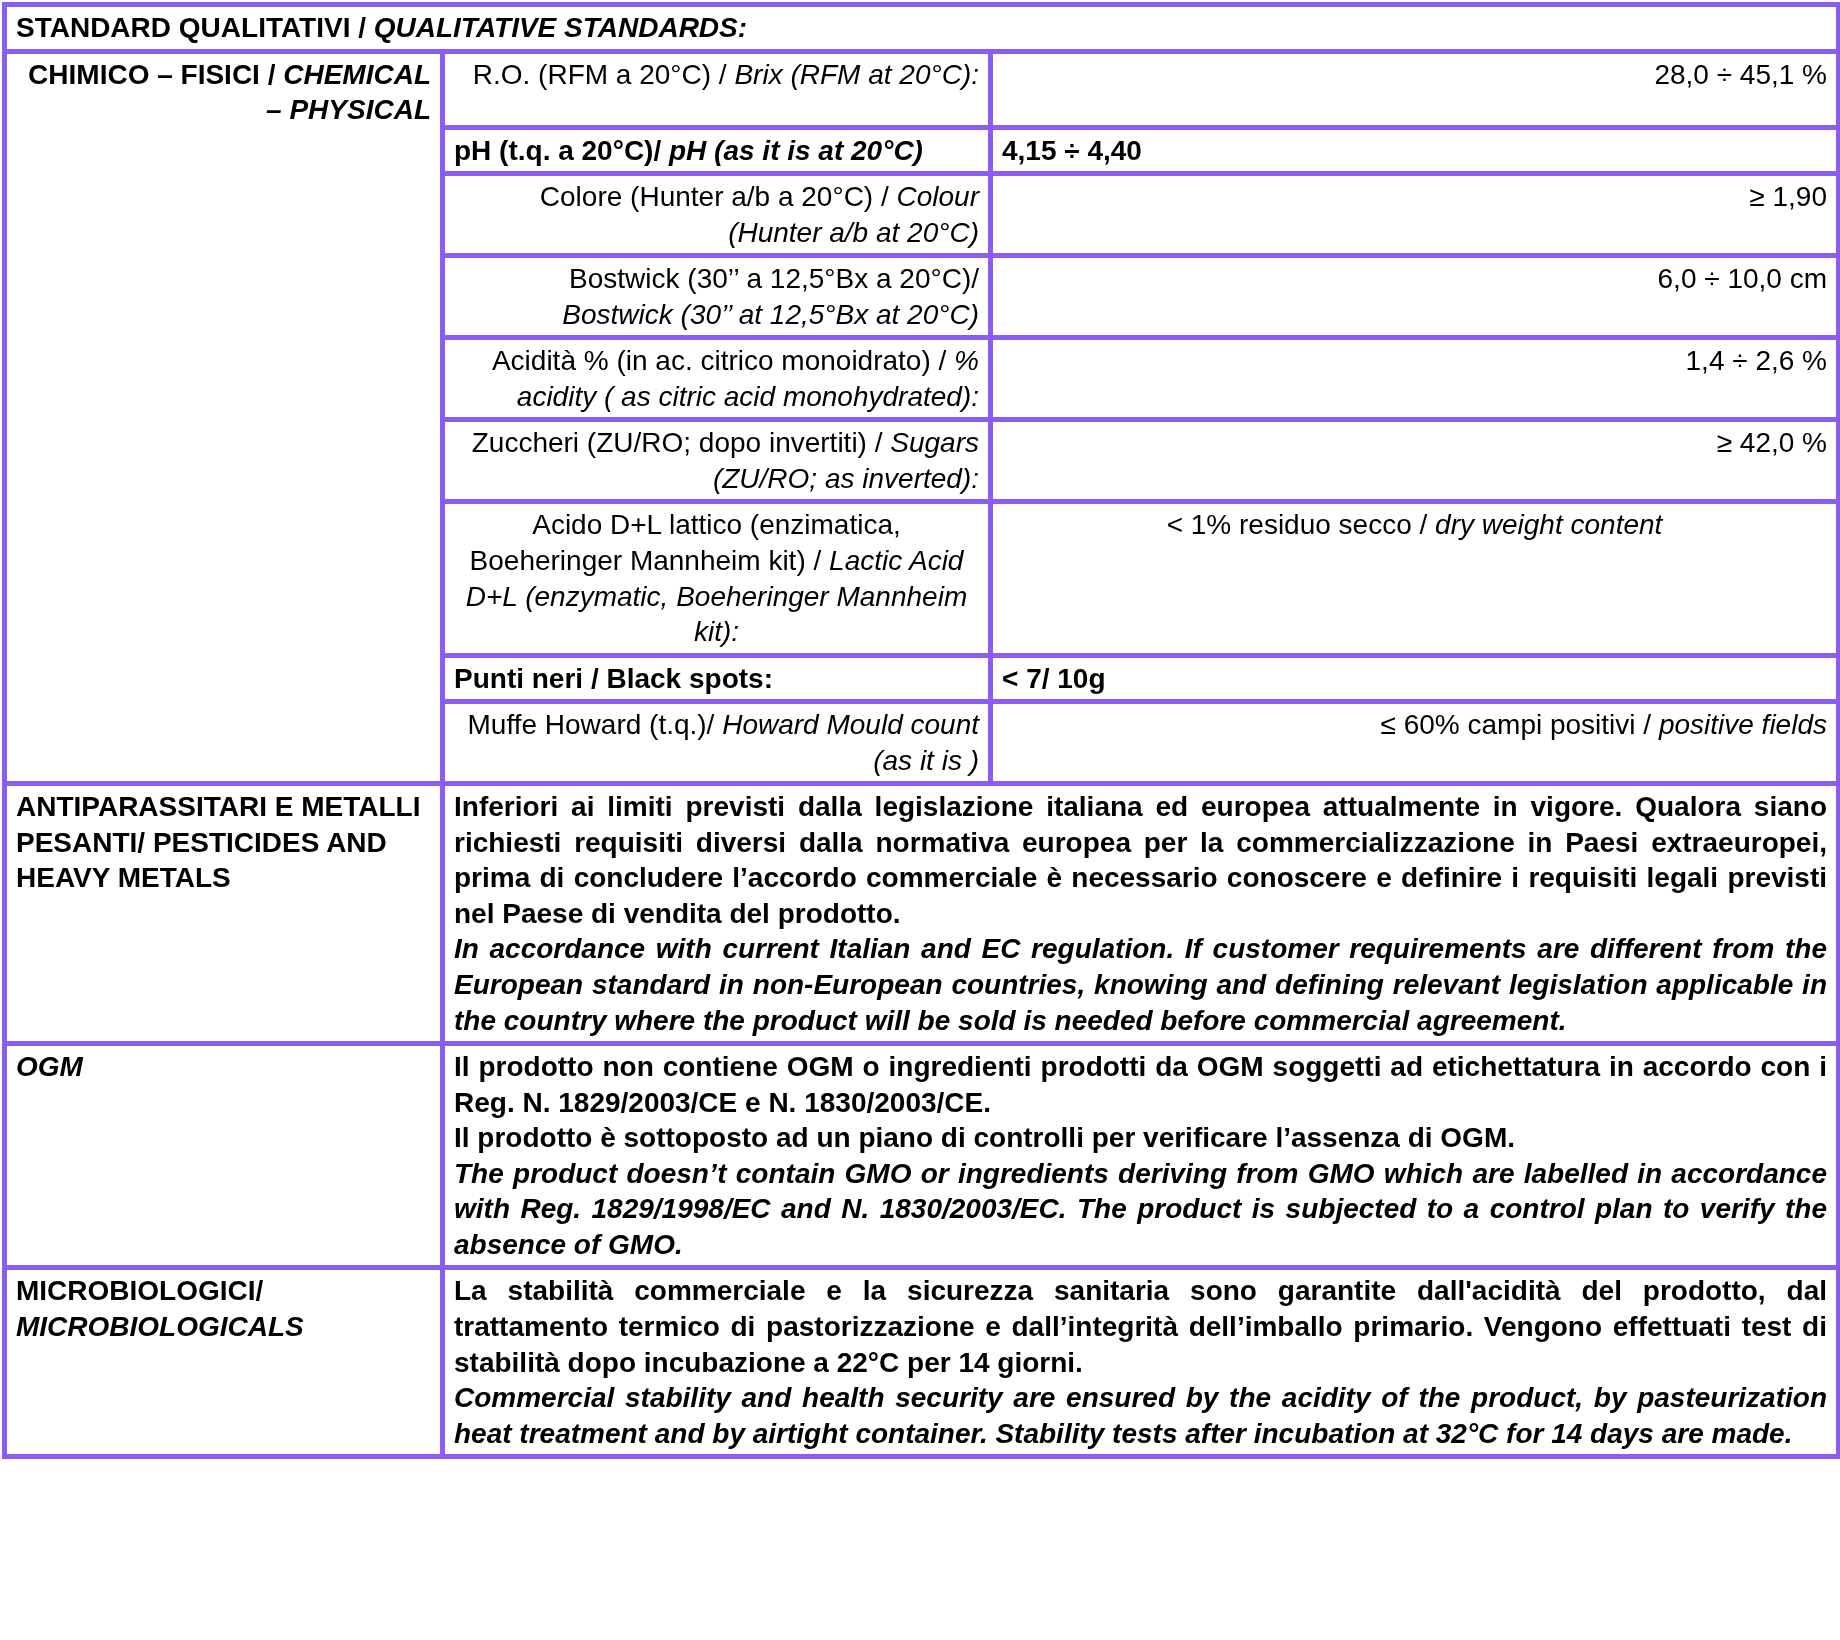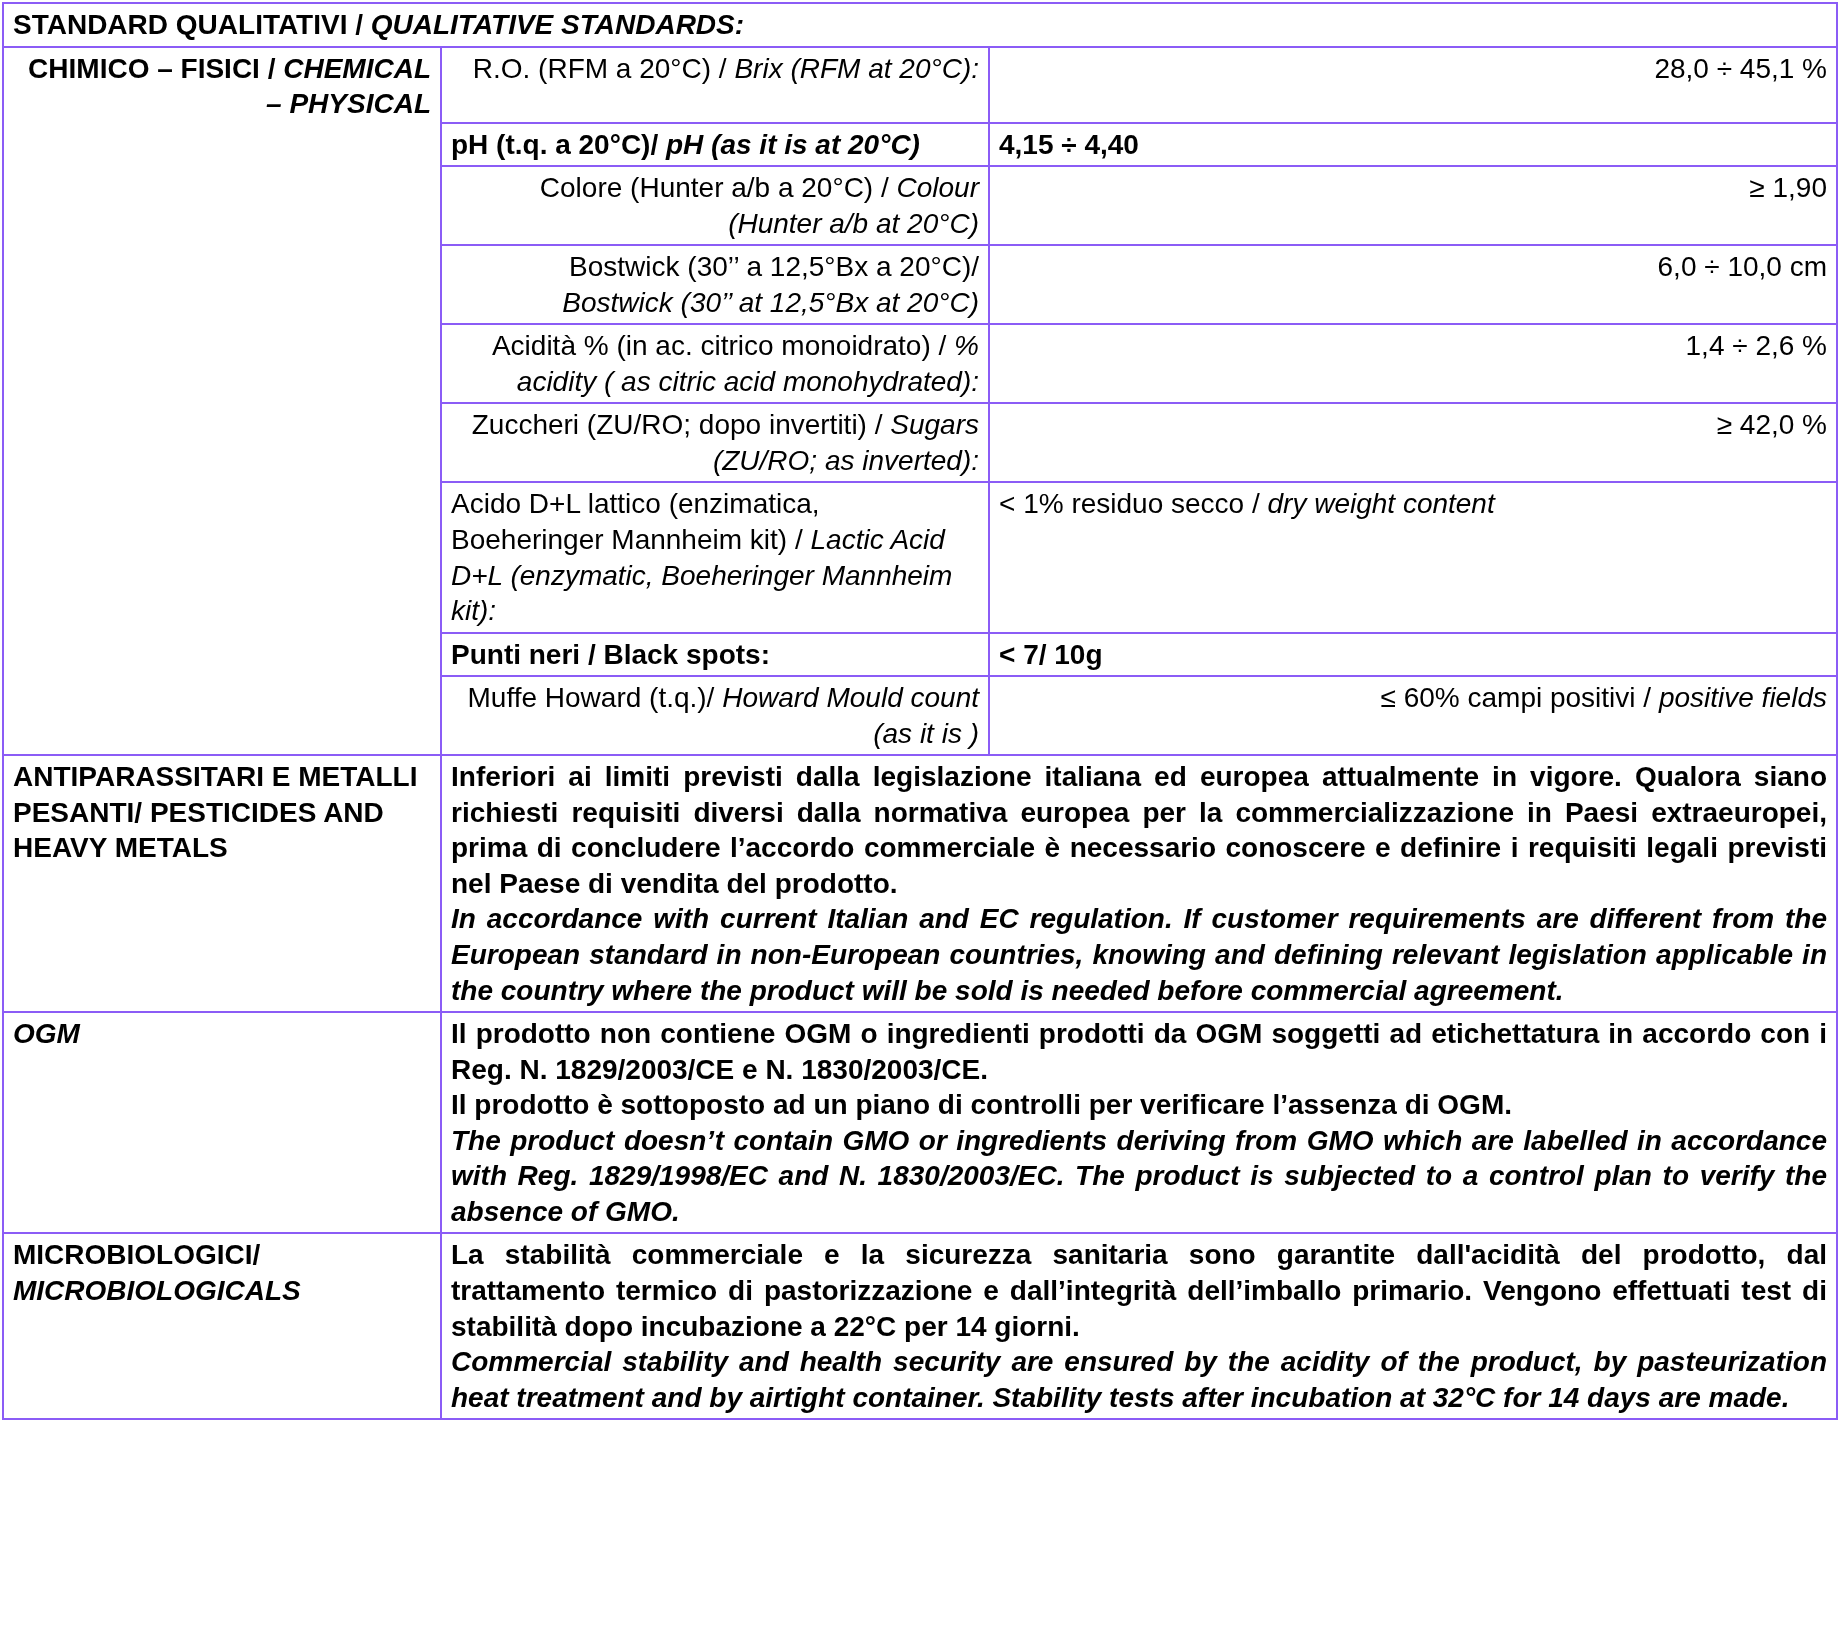--- a/index.html
+++ b/index.html
@@ -14,21 +14,21 @@
     min-height: 1640px;
     box-sizing: border-box;
     padding: 2px;
   }
   table.doc {
     border-collapse: collapse;
     width: 1834px;
     table-layout: fixed;
   }
   table.doc td {
-    border: 2px solid #8b5cf6;
+    border: 5px solid #8b5cf6;
     padding: 3px 9px;
     vertical-align: top;
     font-size: 28px;
     line-height: 1.27;
     word-wrap: break-word;
   }
   td.title-cell {
     border-top: 10px solid #000;
     font-size: 33px;
     font-weight: bold;
@@ -51,21 +51,21 @@
     font-weight: bold;
   }
   td.body-cell p {
     margin: 0;
     text-align: justify;
   }
   .i { font-style: italic; }
   .b { font-weight: bold; }
   tr.r1 { height: 42px; font-weight: bold; }
   tr.r2 { height: 76px; text-align: right; }
-  tr.r4 { height: 140px; }
+  tr.r4 { height: 140px; text-align: center; }
 </style>
 </head>
 <body>
 
 <div class="page">
   <table class="doc">
     <colgroup>
       <col style="width:438px">
       <col style="width:548px">
       <col style="width:848px">

